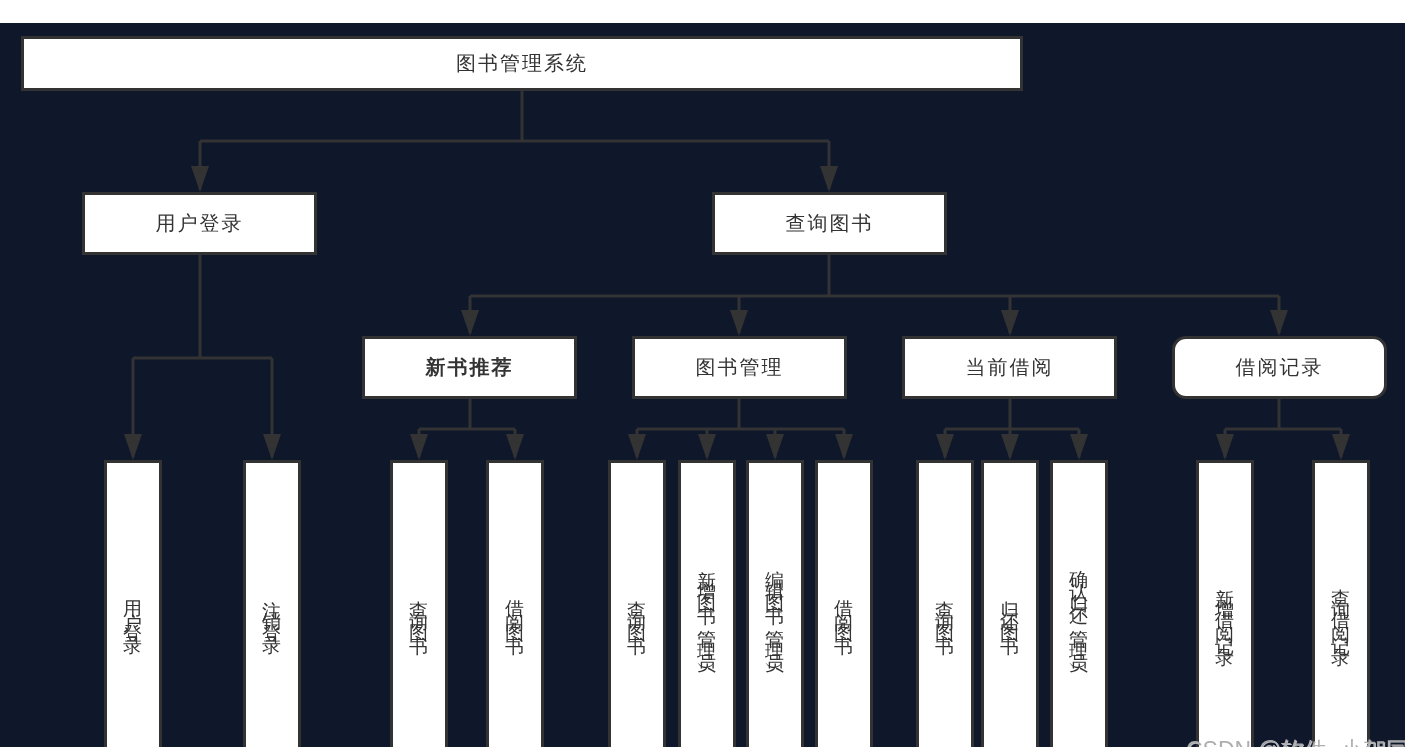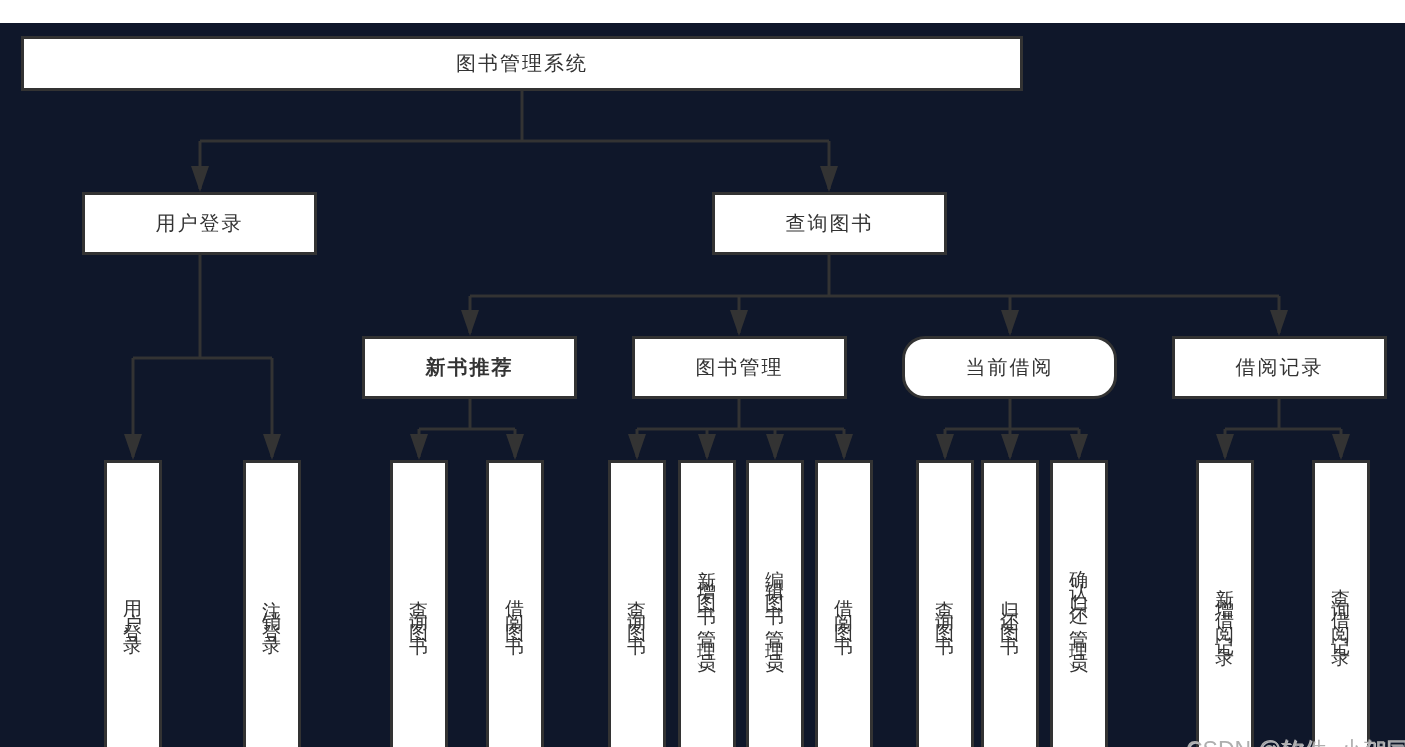--- a/index.html
+++ b/index.html
@@ -96,22 +96,22 @@
     </g>
   </svg>
 
   <div class="node h-node" style="left:21px; top:13px; width:1002px; height:55px;">图书管理系统</div>
 
   <div class="node h-node" style="left:82px; top:169px; width:235px; height:63px;">用户登录</div>
   <div class="node h-node" style="left:712px; top:169px; width:235px; height:63px;">查询图书</div>
 
   <div class="node h-node" style="left:362px; top:313px; width:215px; height:63px;font-weight:bold;">新书推荐</div>
   <div class="node h-node" style="left:632px; top:313px; width:215px; height:63px;">图书管理</div>
-  <div class="node h-node" style="left:902px; top:313px; width:215px; height:63px;border-radius:23px;">当前借阅</div>
-  <div class="node h-node" style="left:1172px; top:313px; width:215px; height:63px;">借阅记录</div>
+  <div class="node h-node" style="left:902px; top:313px; width:215px; height:63px;">当前借阅</div>
+  <div class="node h-node" style="left:1172px; top:313px; width:215px; height:63px;border-radius:14px;">借阅记录</div>
 
   <div class="node v-node" style="left:104px; top:437px; width:58px; height:298px;">用户登录</div>
   <div class="node v-node" style="left:243px; top:437px; width:58px; height:298px;">注销登录</div>
 
   <div class="node v-node" style="left:390px; top:437px; width:58px; height:298px;">查询图书</div>
   <div class="node v-node" style="left:486px; top:437px; width:58px; height:298px;">借阅图书</div>
 
   <div class="node v-node" style="left:608px; top:437px; width:58px; height:298px;">查询图书</div>
   <div class="node v-node" style="left:678px; top:437px; width:58px; height:298px;">新增图书（管理员）</div>
   <div class="node v-node" style="left:746px; top:437px; width:58px; height:298px;">编辑图书（管理员）</div>

